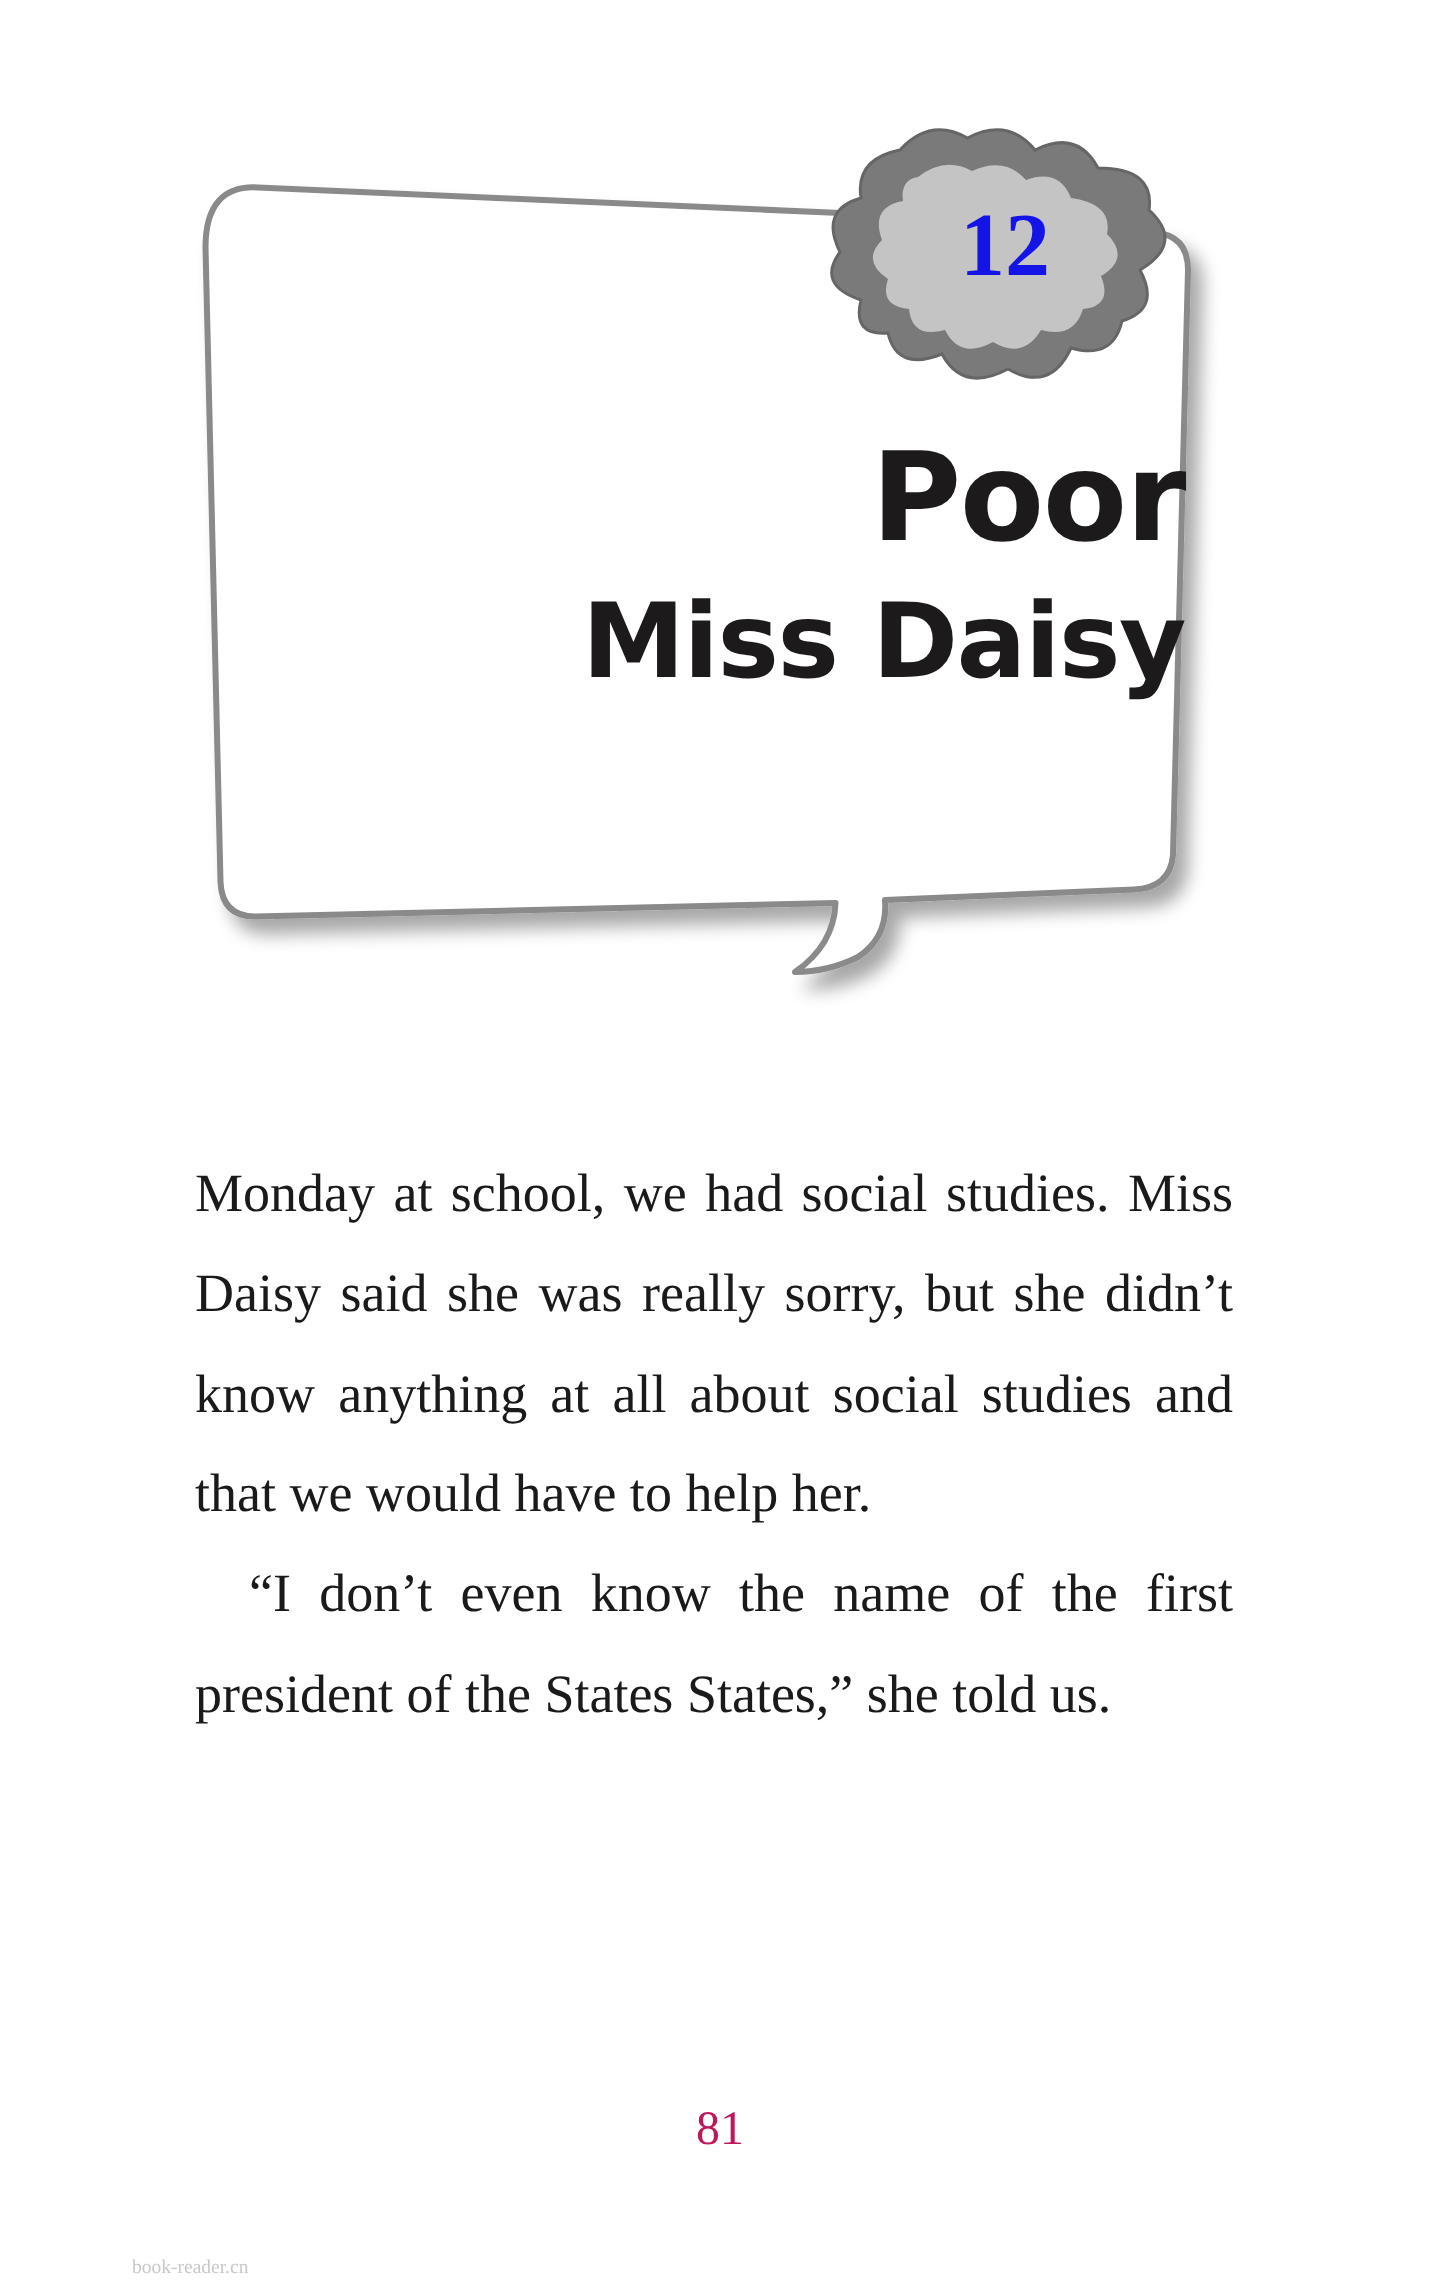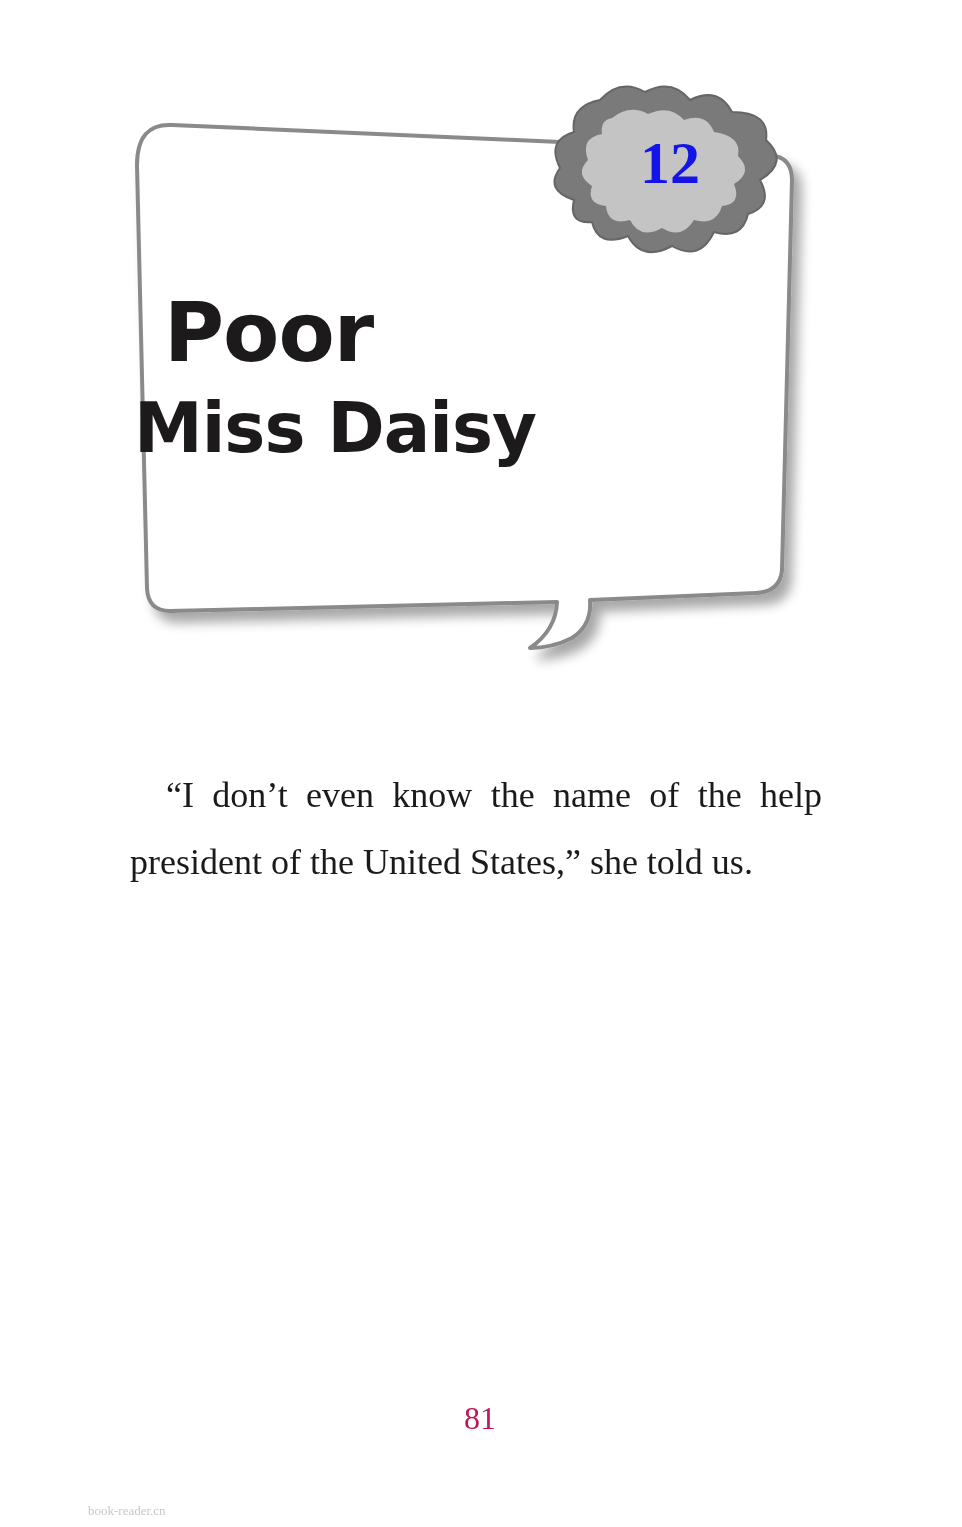--- a/index.html
+++ b/index.html
@@ -39,21 +39,21 @@
       font-weight: bold;
       font-size: 60px;
       line-height: 70px;
       color: #1414e6;
     }
     .chapter-title {
       position: absolute;
       left: 160px;
       top: 288px;
       width: 630px;
-      text-align: left;
+      text-align: right;
       font-family: "DejaVu Sans", "Liberation Sans", sans-serif;
       font-weight: bold;
       color: #1c1a1b;
       letter-spacing: -1px;
     }
     .chapter-title .line1 {
       display: block;
       font-size: 82px;
       line-height: 90px;
       margin-left: 4px;
@@ -176,20 +176,21 @@
 
     <div class="chapter-number">12</div>
 
     <div class="chapter-title">
       <span class="line1">Poor</span>
       <span class="line2">Miss Daisy</span>
     </div>
   </div>
 
   <div class="body-text">
-    <p class="indent">“I don’t even know the name of the help president of the United States,” she told us.</p>
+    <p>Monday at school, we had social studies. Miss Daisy said she was really sorry, but she didn’t know anything at all about social studies and that we would have to help her.</p>
+    <p class="indent">“I don’t even know the name of the first president of the States States,” she told us.</p>
   </div>
 
   <div class="page-number">81</div>
 
   <div class="watermark">book-reader.cn</div>
 
 </div>
 
 </body></html>

